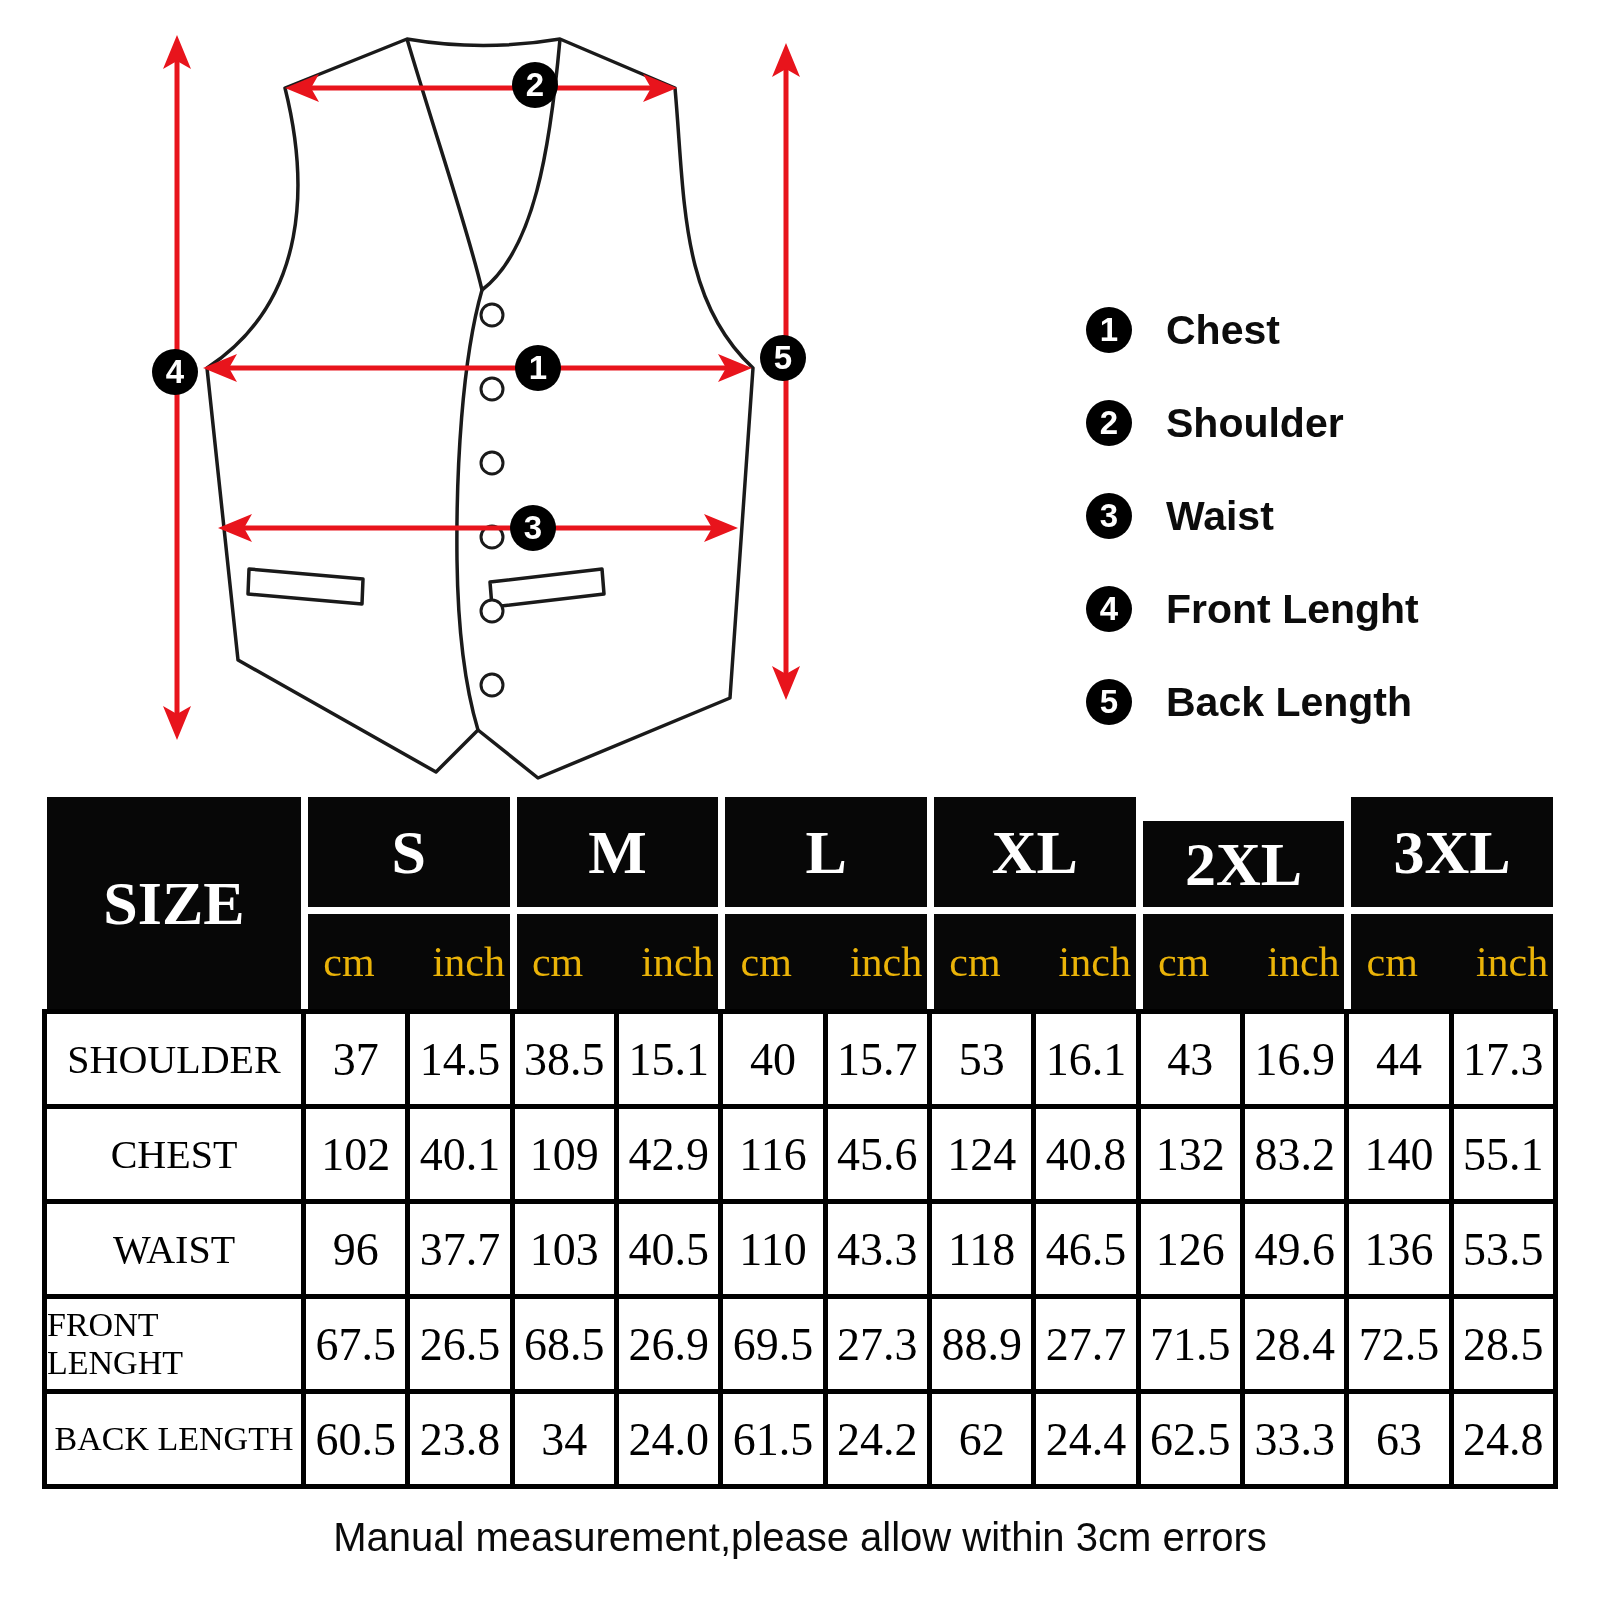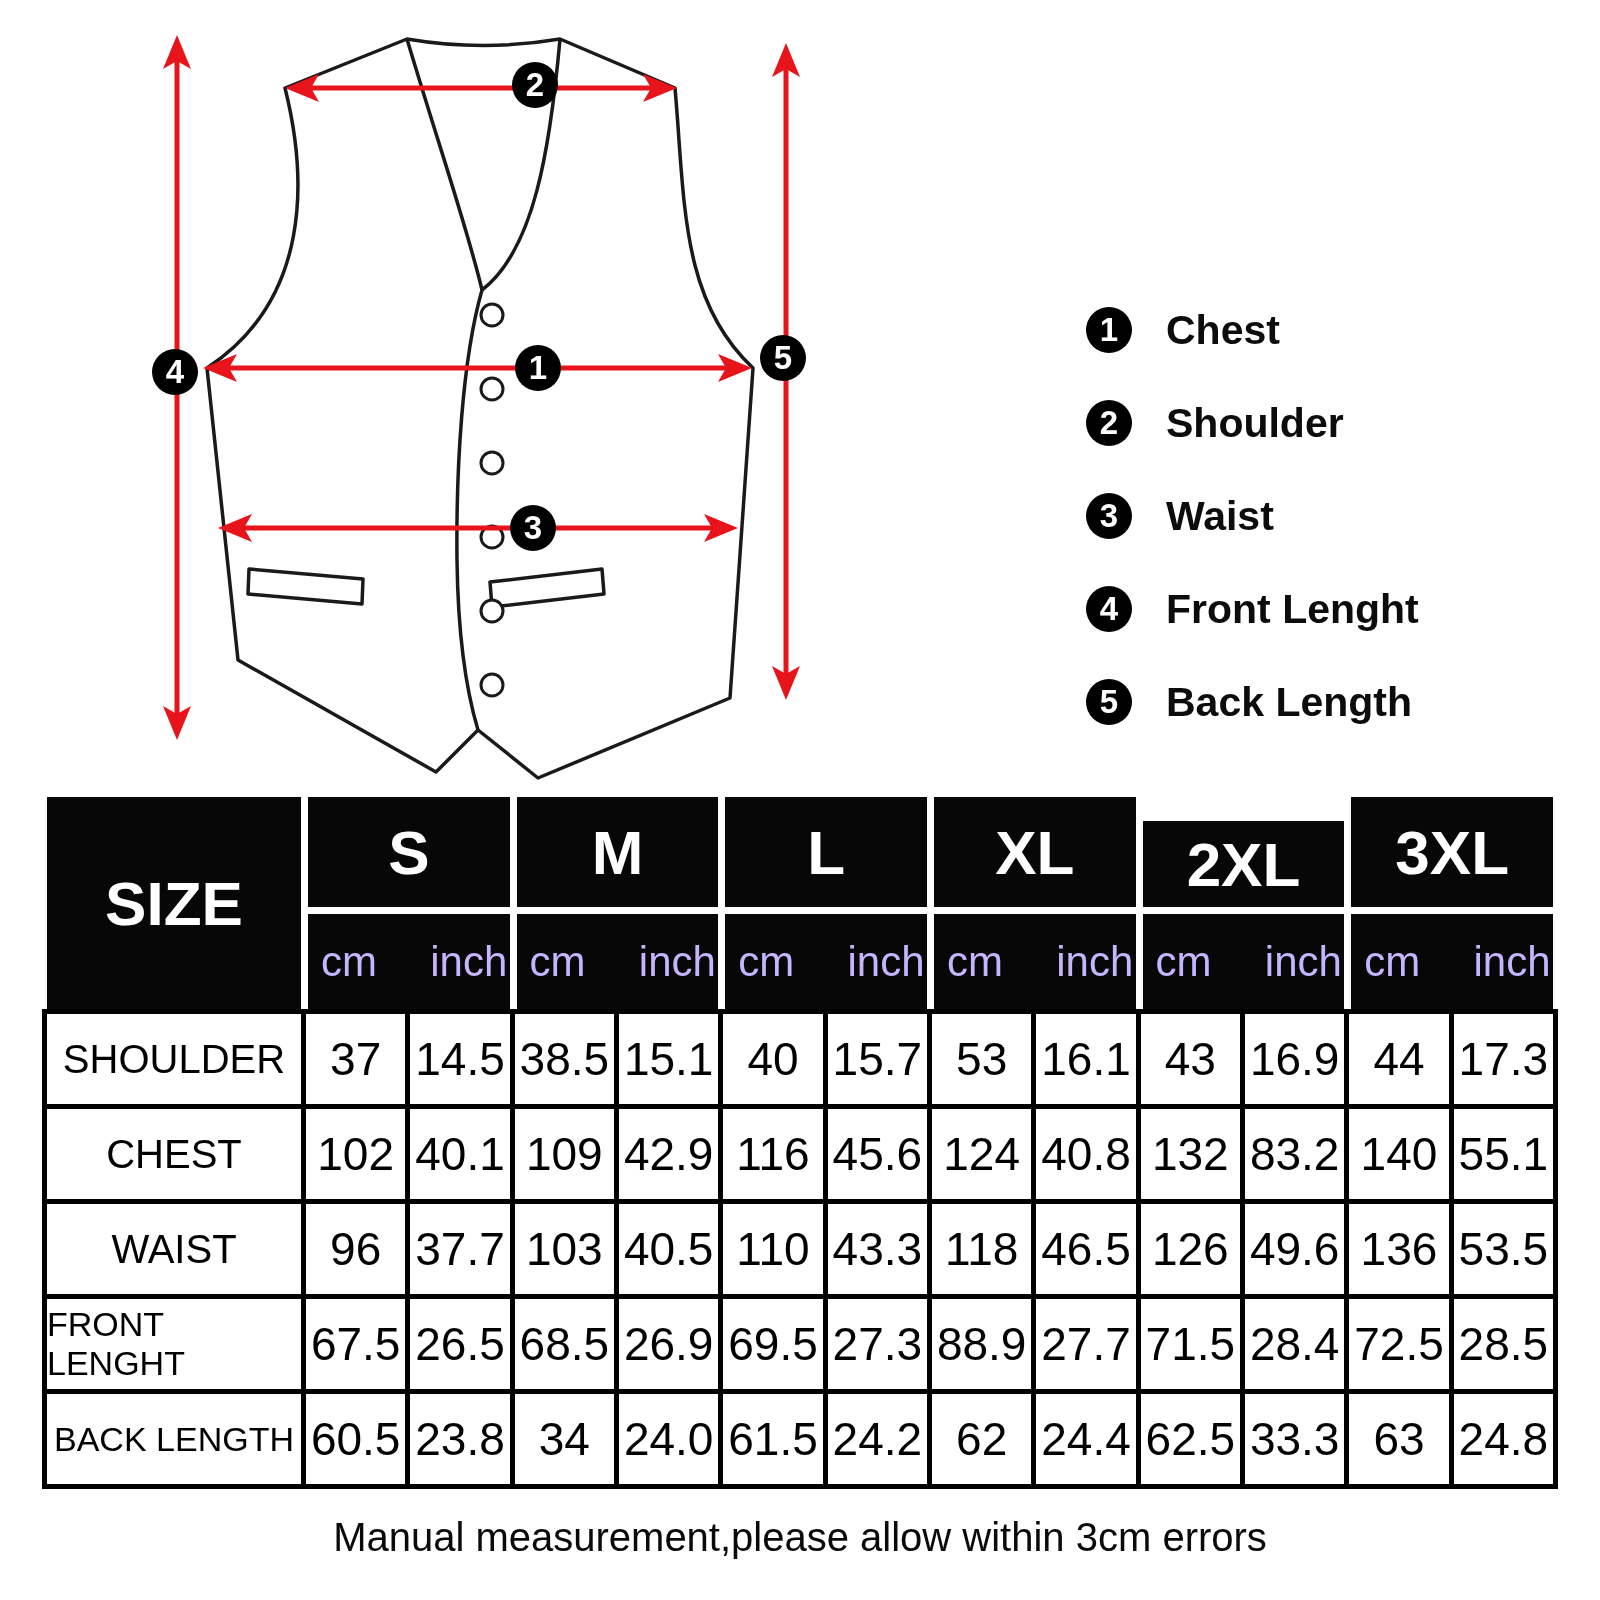--- a/index.html
+++ b/index.html
@@ -19,25 +19,25 @@
 
   .legend { position:absolute; left:1086px; top:307px; }
   .legend-item { display:flex; align-items:center; height:46px; margin-bottom:47px; }
   .lbadge {
     width:46px; height:46px; border-radius:50%; background:#000; color:#fff;
     font-weight:bold; font-size:33px; line-height:46px; text-align:center; flex:0 0 46px;
   }
   .legend-label { margin-left:34px; font-size:41px; font-weight:bold; color:#0c0c0c; white-space:nowrap; }
 
   
-  .size-table { width:1516px; margin:17px 0 0 42px; }
+  .size-table { width:1516px; margin:17px 0 0 42px;font-family:Liberation Serif, serif; }
   .thead { display:grid; grid-template-columns:254px repeat(6,1fr); grid-template-rows:110px 95px; gap:7px; padding:0 5px; background:#fff; }
   .cell-size { grid-row:1 / 3; grid-column:1; background:#070707; color:#fff; display:flex; align-items:center; justify-content:center; font-size:62px; font-weight:bold; }
   .cell-sz   { background:#070707; color:#fff; display:flex; align-items:center; justify-content:center; font-size:62px; font-weight:bold; }
-  .cell-units{ background:#070707; color:#c4b5fd; display:flex;gap:38px; }
+  .cell-units{ background:#070707; color:#eab308; display:flex;gap:38px; }
   .cell-units span { width:50%; display:flex; align-items:center; justify-content:center; font-size:42px; }
 
   .tbody { display:grid; grid-template-columns:254px repeat(12,1fr); grid-auto-rows:90px; gap:5px; background:#000; border:5px solid #000; margin-top:0px; }
   .tbody > div { background:#fff; display:flex; align-items:center; justify-content:center; }
   .row-label { font-size:40px; }
   .row-label.small { font-size:34px; }
   .val { font-size:46px; }
 
   .footer-note { margin-top:26px; text-align:center; font-size:40px; color:#0a0a0a; }
 </style>

